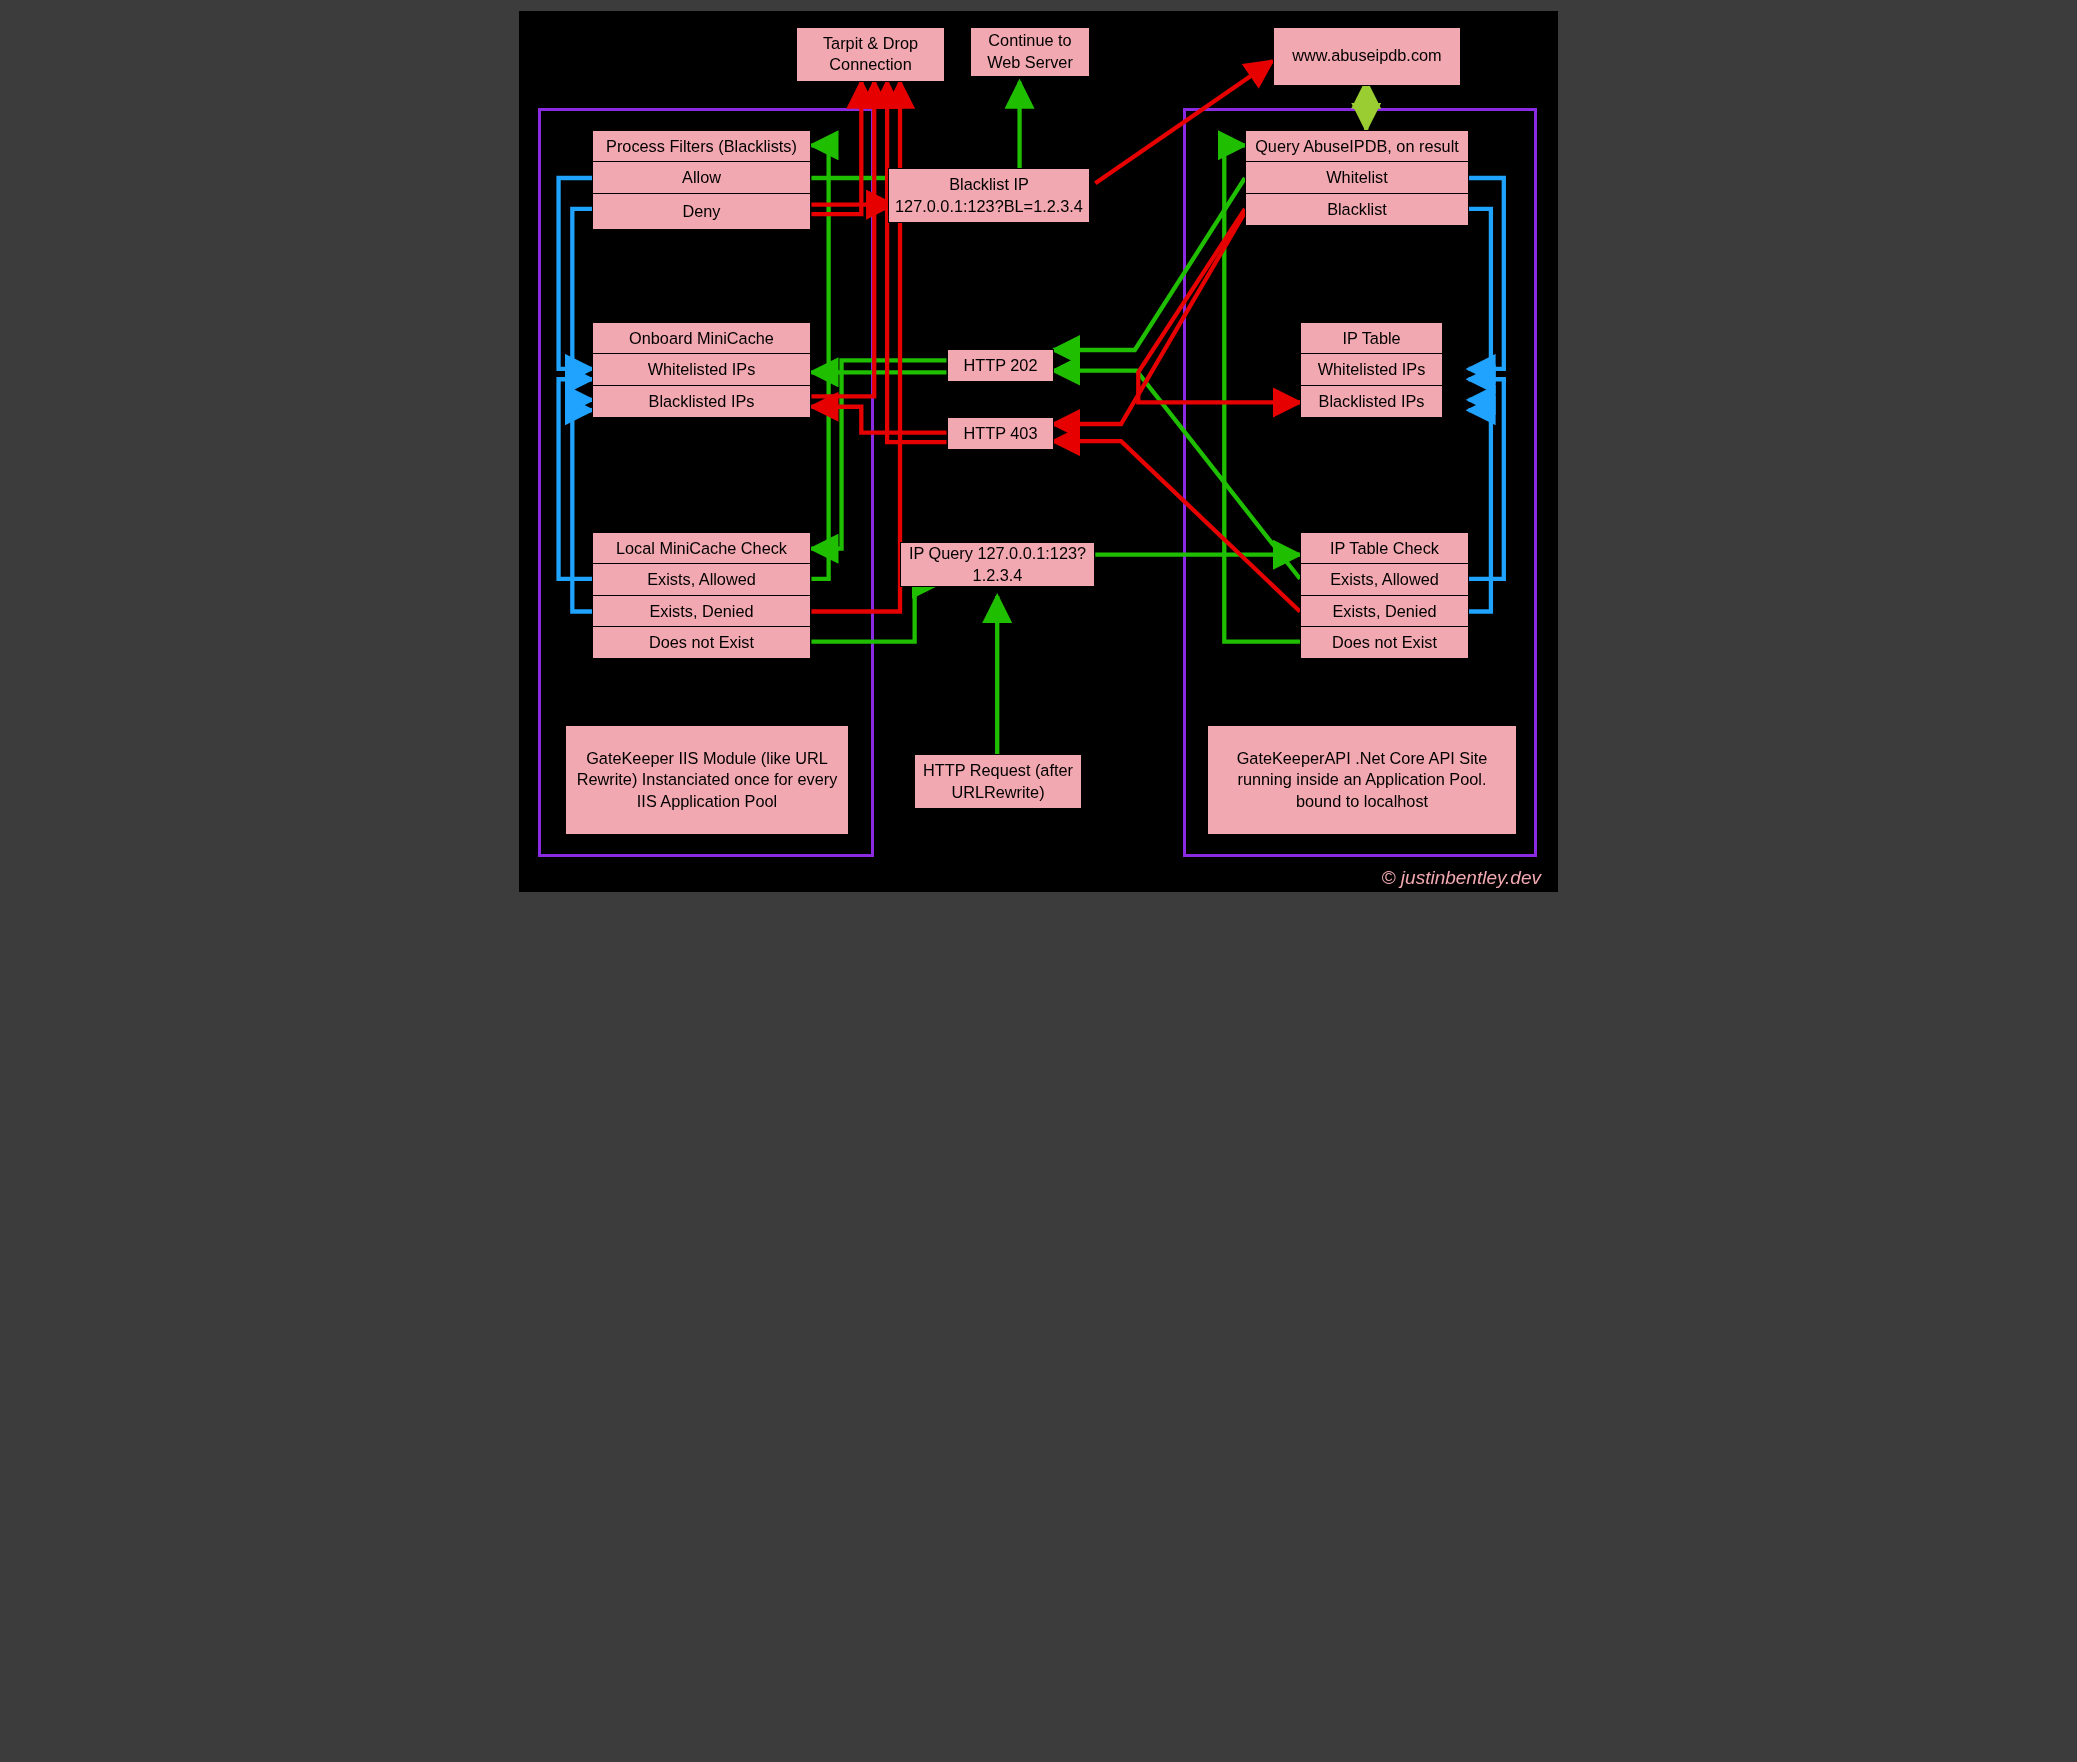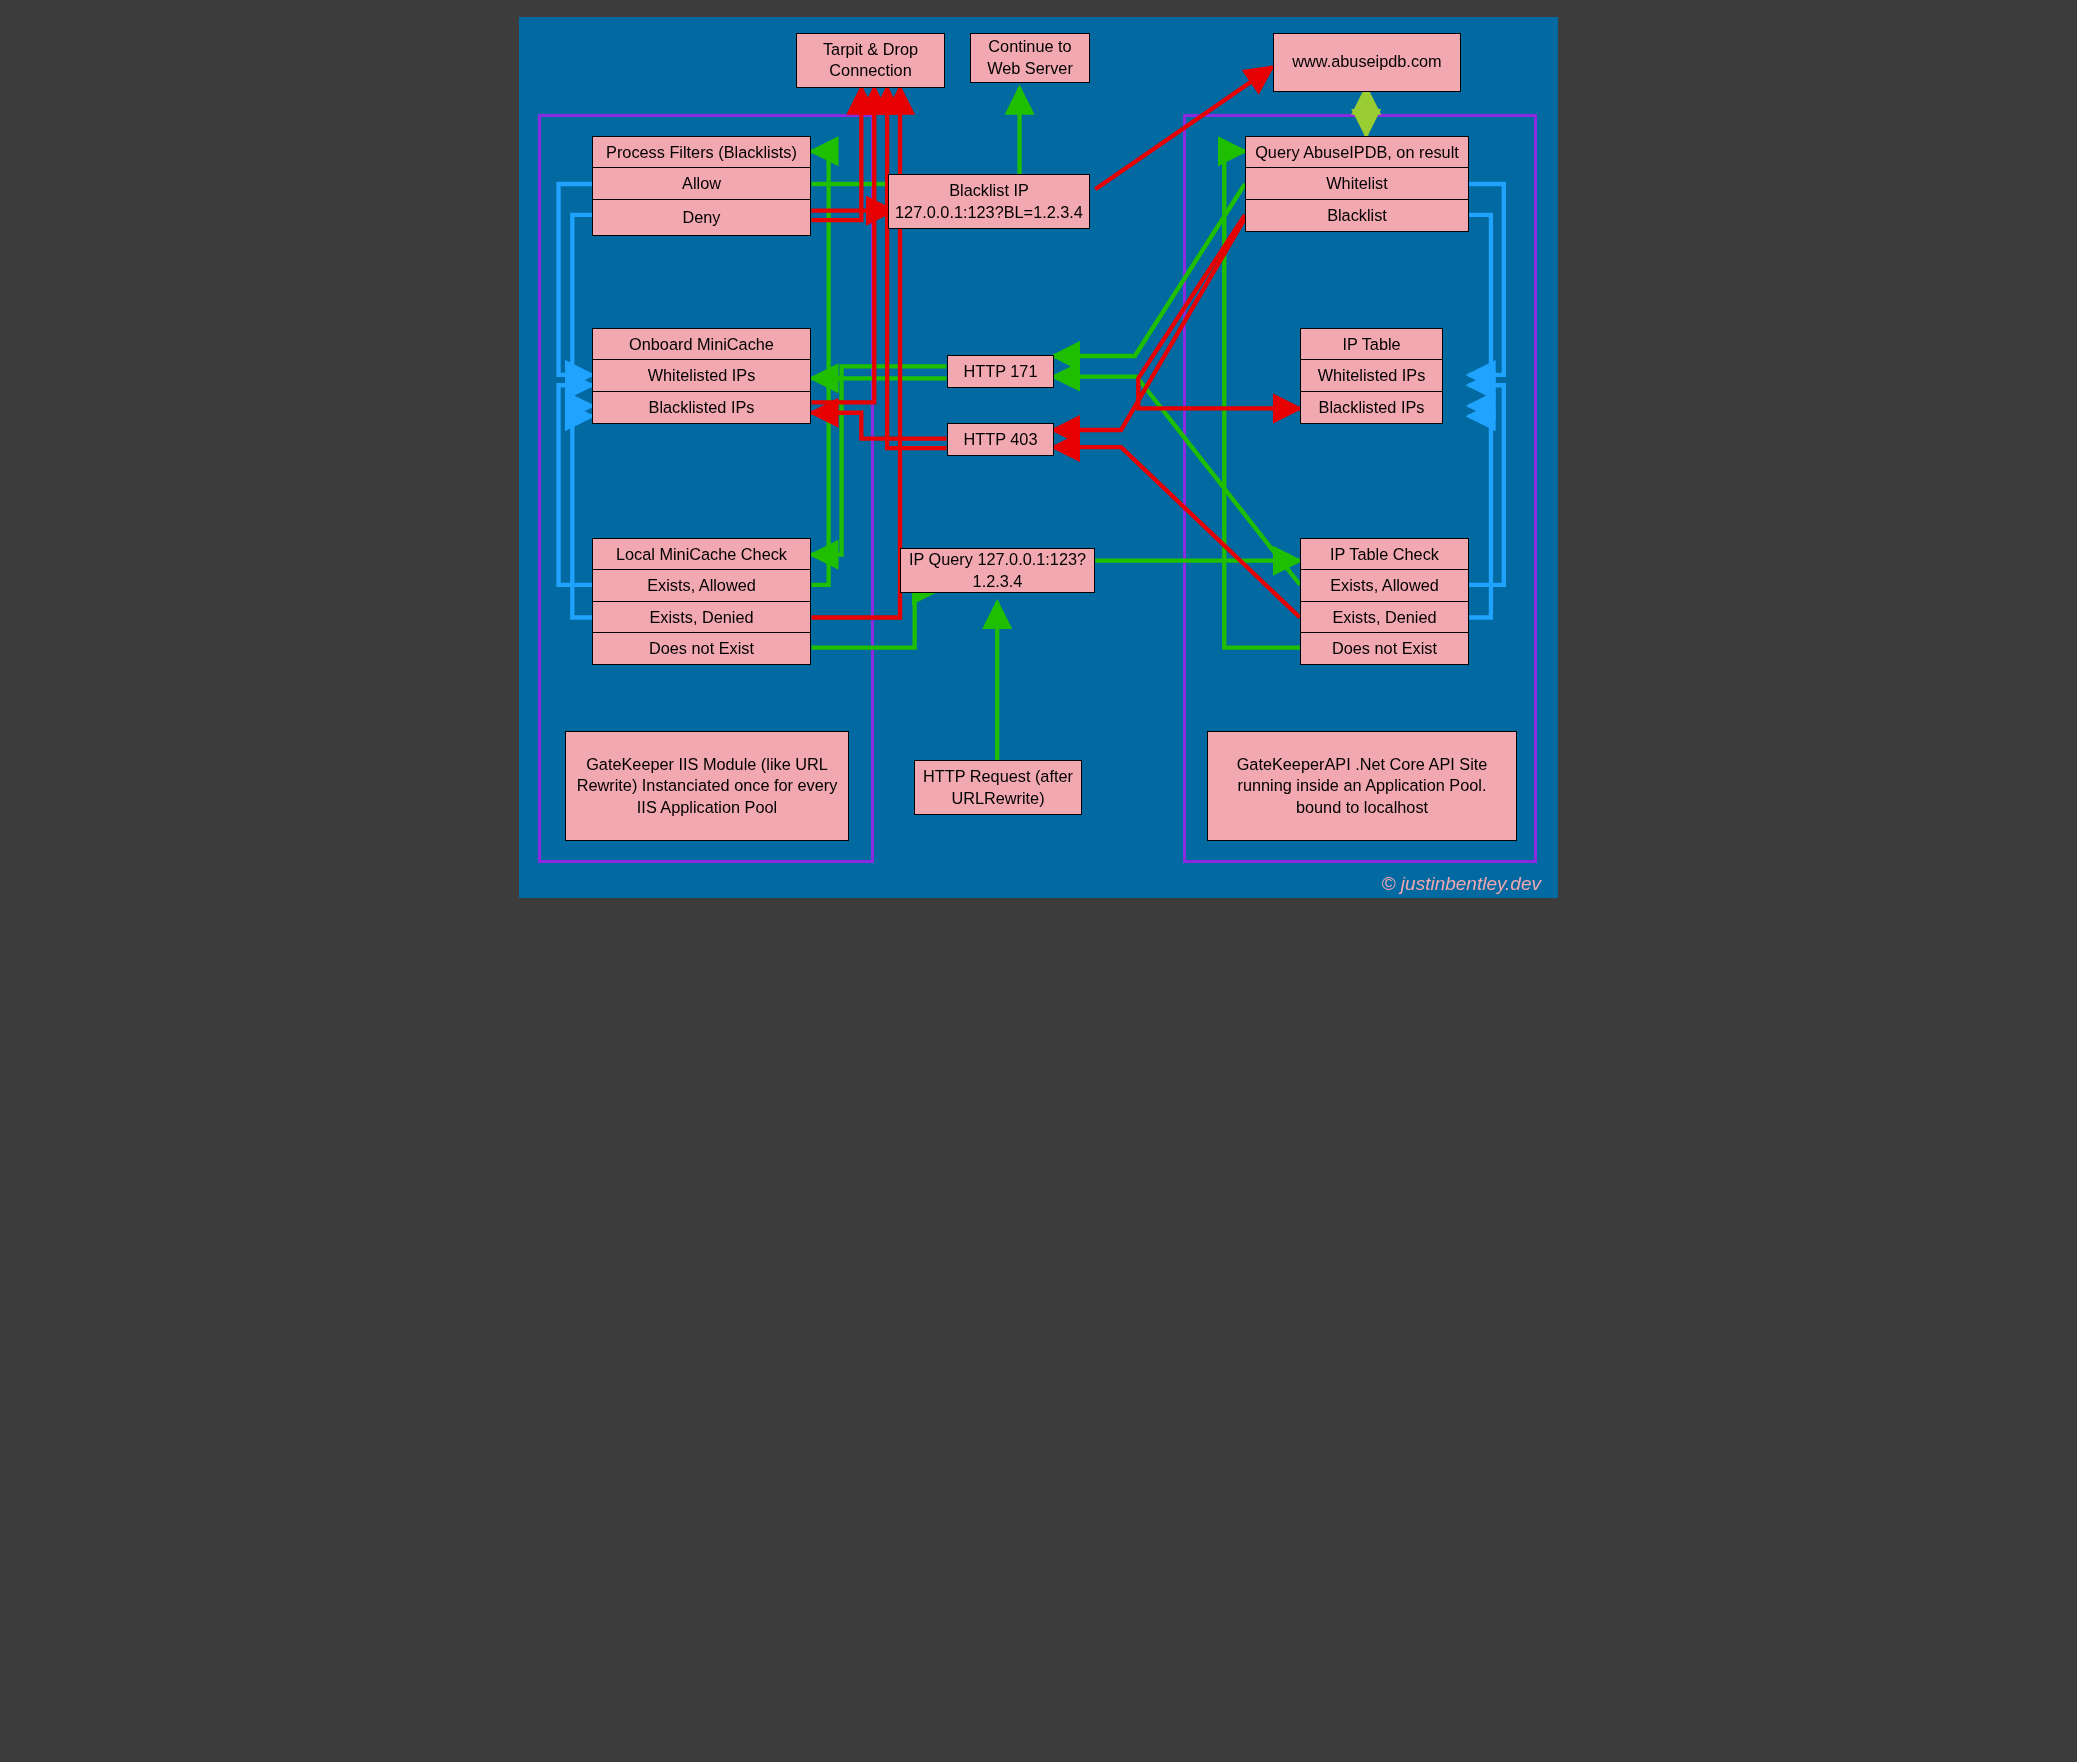--- a/index.html
+++ b/index.html
@@ -1,16 +1,16 @@
 <!DOCTYPE html>
 <html style="font-size:13.8px"><head>
 <meta charset="utf-8">
 <style>
   html,body{margin:0;padding:0;background:#3c3c3c;font-family:Verdana,Geneva,sans-serif;}
-  .canvas{position:relative;width:1039px;height:881px;margin:17px auto;background:#0369a1;}
+  .canvas{position:relative;width:1039px;height:881px;margin:11px auto;background:#000000;}
   svg{position:absolute;top:0;left:0;}
   .box{position:absolute;background:#f2a8b0;border:1.7px solid #000;box-sizing:border-box;
        display:flex;align-items:center;justify-content:center;text-align:center;
        font-size:16.3px;color:#000;line-height:1.3;padding:3.4px 5.2px;}
   .stack{position:absolute;display:flex;flex-direction:column;}
   .stack .box{position:static;width:100%;}
   .stack .box + .box{margin-top:-1.7px;}
   .container{position:absolute;border:3.4px solid #8a2be2;box-sizing:border-box;}
   .credit{position:absolute;color:#f2a8b0;font-style:italic;font-size:19px;}
 </style>
@@ -116,21 +116,21 @@
   <div class="stack" style="left:73px;top:521px;width:219px;">
     <div class="box" style="height:33px;">Local MiniCache Check</div>
     <div class="box" style="height:33px;">Exists, Allowed</div>
     <div class="box" style="height:33px;">Exists, Denied</div>
     <div class="box" style="height:33px;">Does not Exist</div>
   </div>
 
   <div class="box" style="left:46px;top:714px;width:284px;height:110px;">GateKeeper IIS Module (like URL Rewrite) Instanciated once for every IIS Application Pool</div>
 
   <div class="box" style="left:369px;top:157px;width:202px;height:55px;">Blacklist IP 127.0.0.1:123?BL=1.2.3.4</div>
-  <div class="box" style="left:428px;top:338px;width:107px;height:33px;">HTTP 171</div>
+  <div class="box" style="left:428px;top:338px;width:107px;height:33px;">HTTP 202</div>
   <div class="box" style="left:428px;top:406px;width:107px;height:33px;">HTTP 403</div>
   <div class="box" style="left:381px;top:531px;width:195px;height:45px;">IP Query 127.0.0.1:123?1.2.3.4</div>
   <div class="box" style="left:395px;top:743px;width:168px;height:55px;">HTTP Request (after URLRewrite)</div>
 
   <div class="stack" style="left:726px;top:119px;width:224px;">
     <div class="box" style="height:33px;">Query AbuseIPDB, on result</div>
     <div class="box" style="height:33px;">Whitelist</div>
     <div class="box" style="height:33px;">Blacklist</div>
   </div>
 

